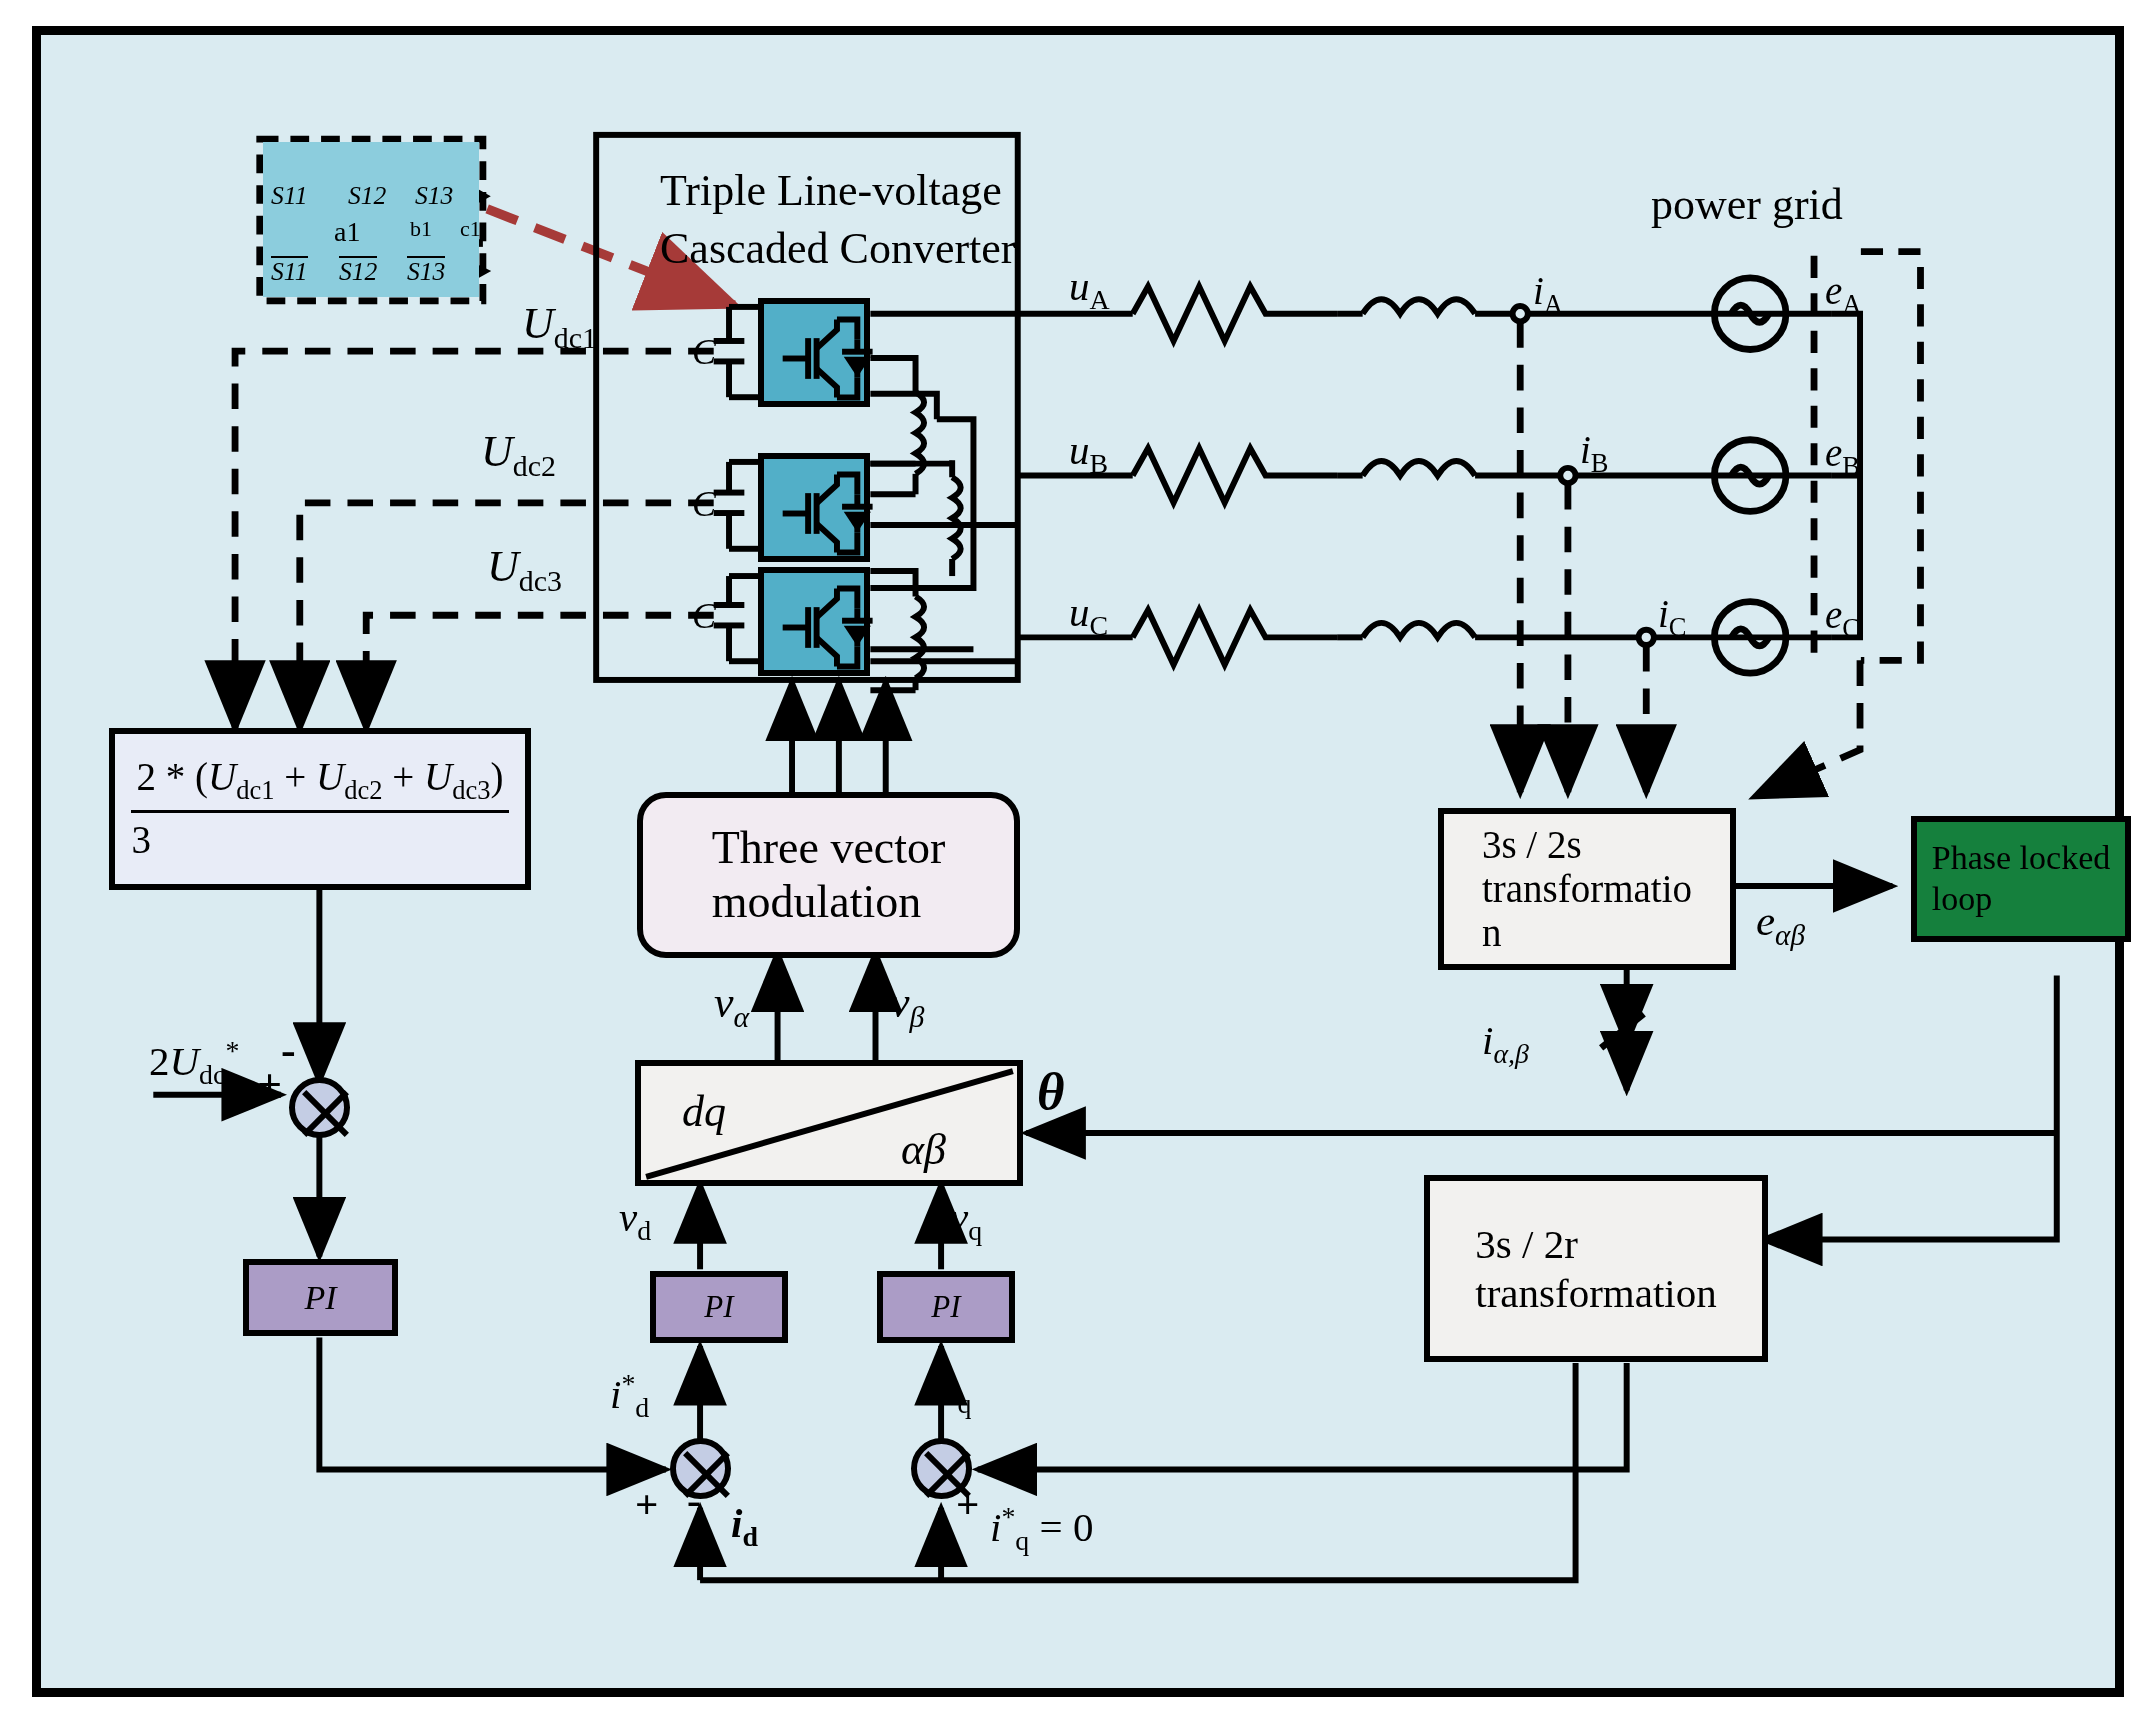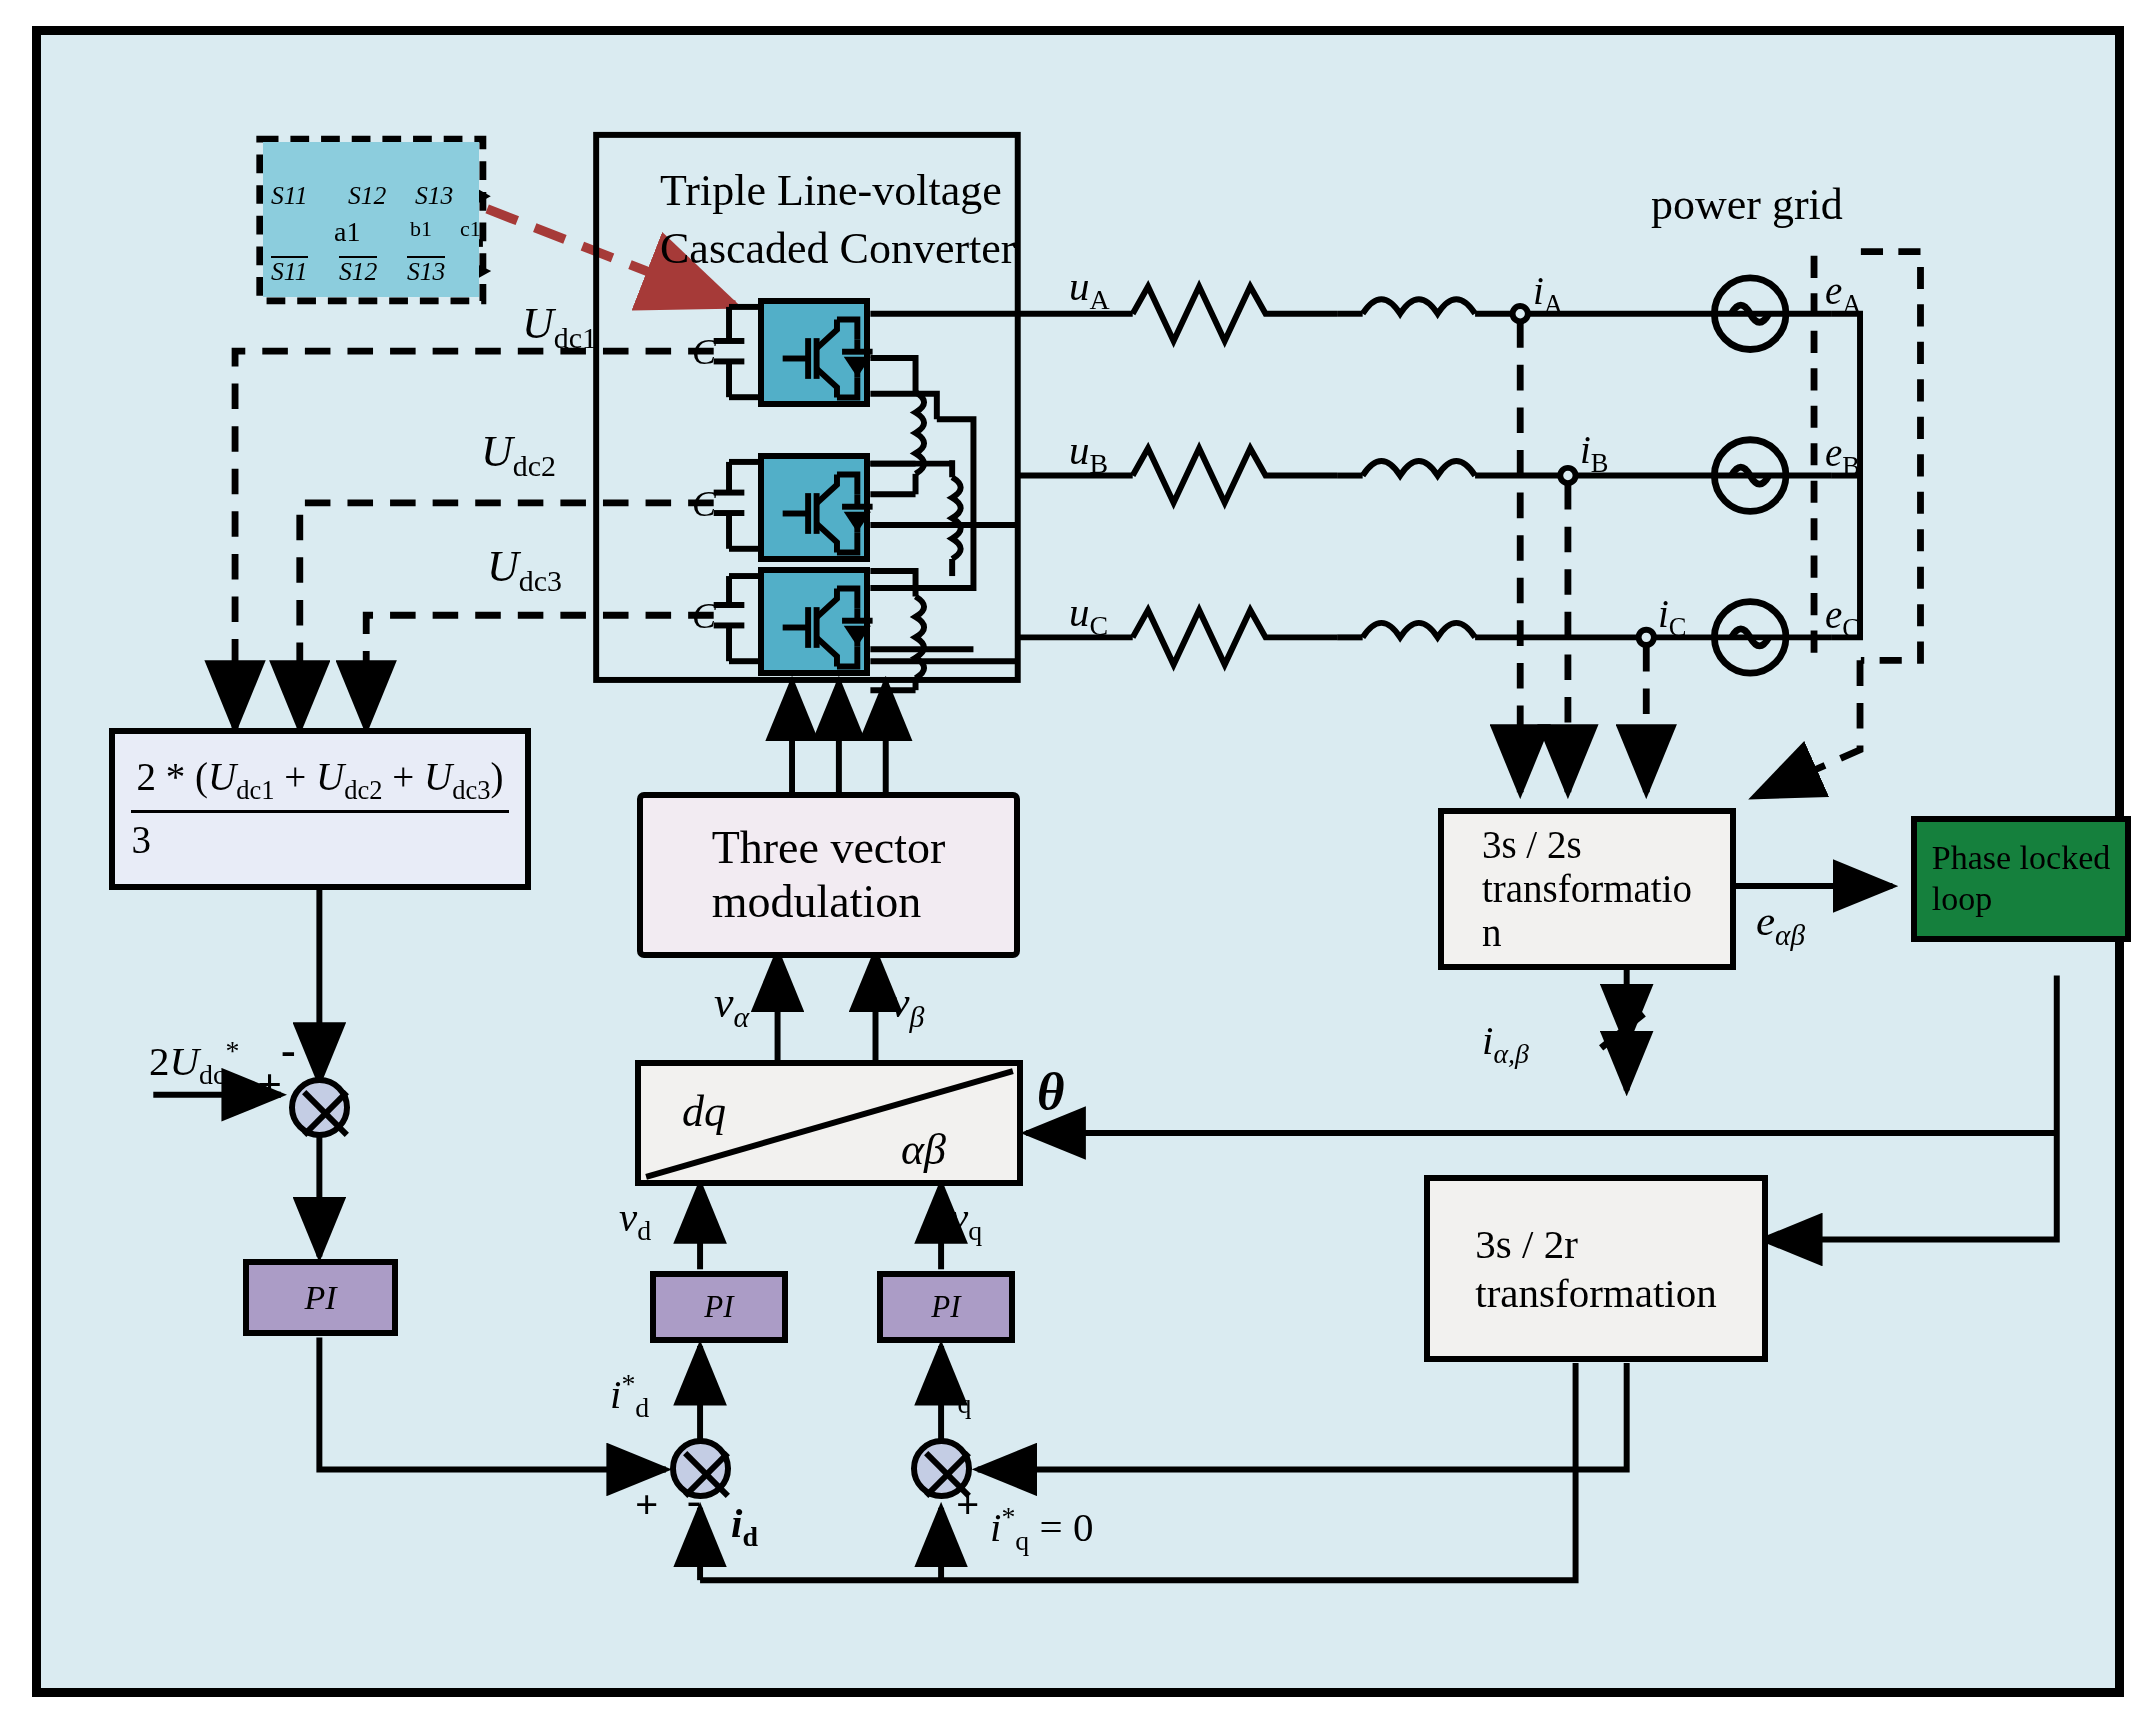--- a/index.html
+++ b/index.html
@@ -10,21 +10,21 @@
   svg#wires{position:absolute;left:0;top:0;width:2153px;height:1721px;pointer-events:none;}
   .lbl{position:absolute;color:#000;white-space:nowrap;line-height:1;}
   .it{font-style:italic;}
   .sub{font-size:.68em;vertical-align:sub;font-style:normal;}
   .subi{font-size:.68em;vertical-align:sub;font-style:italic;}
   .sup{font-size:.68em;vertical-align:super;font-style:normal;}
 
   .box{position:absolute;box-sizing:border-box;border:6px solid #000;
        display:flex;align-items:center;justify-content:center;text-align:left;}
   .box-formula{background:#e8ecf7;}
-  .box-tvm{background:#f2ebf2;border-radius:7px;}
+  .box-tvm{background:#f2ebf2;border-radius:29px;}
   .box-trans{background:#f2f1ef;}
   .box-pll{background:#15803d;}
   .box-pi{background:#ab9cc6;border-width:6px;}
   .box-dq{background:#f2f1ef;}
   .igbt{position:absolute;background:#52afc8;border:6px solid #000;box-sizing:border-box;}
   .inset{position:absolute;background:#8ccddd;box-sizing:border-box;}
 
   .sum{position:absolute;border-radius:50%;background:#c4cde4;border:6.8px solid #000;box-sizing:border-box;}
   .sum svg{position:absolute;left:-6.8px;top:-6.8px;}
 </style>

